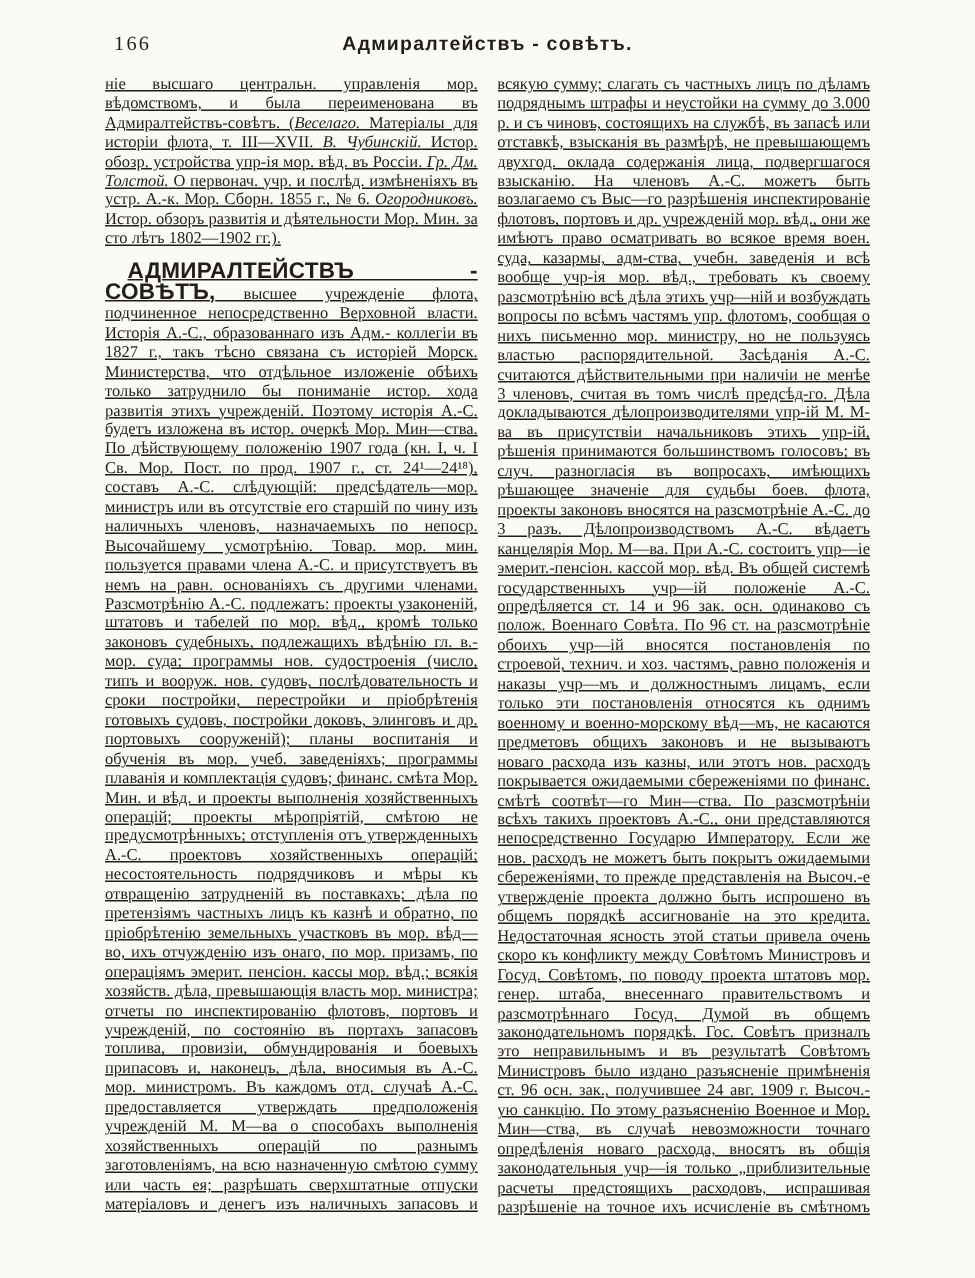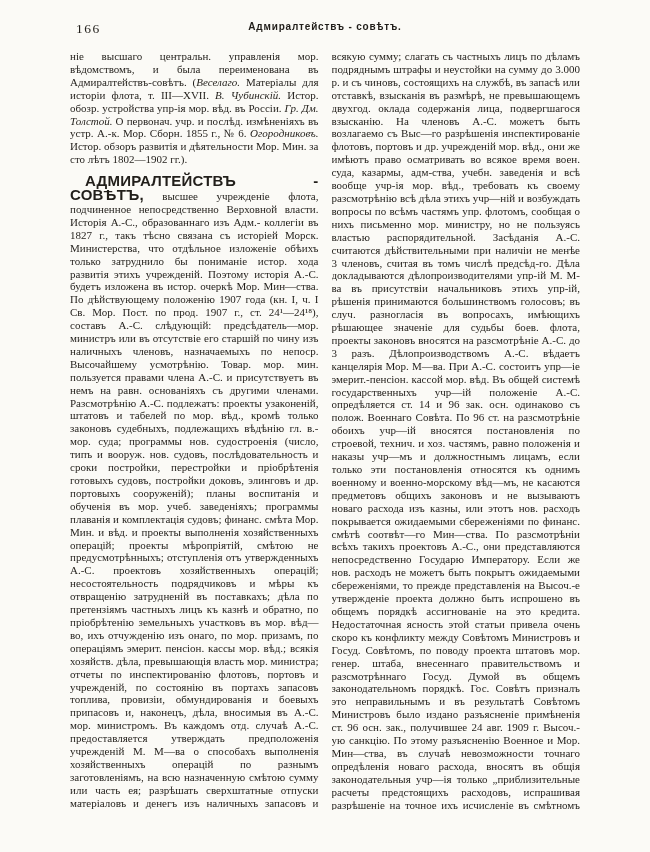--- a/index.html
+++ b/index.html
@@ -17,29 +17,29 @@
     position: relative;
   }
   .header { position: relative; height: 17px; margin-bottom: 12px; }
   .pagenum {
     position: absolute; left: 6px; top: 0;
     font-size: 13.5px; letter-spacing: 1.5px;
   }
   .runtitle {
     display: block; text-align: center;
     font-family: "Liberation Sans", sans-serif;
-    font-weight: bold; font-size: 10px; letter-spacing: 0.8px;
+    font-weight: bold; font-size: 13px; letter-spacing: 0.8px;
   }
   .cols { display: flex; gap: 13px; }
   .col {
     width: 248.5px; height: 760px; overflow: hidden;
     text-align: justify;
     font-size: 11px; line-height: 12.9px;
   }
-  .para { margin: 0; }
+  .para { margin: 0; text-decoration: underline; }
   p.article { margin-top: 9px; text-indent: 15px; }
   .head {
     font-family: "Liberation Sans", sans-serif;
     font-weight: bold; font-size: 15px; letter-spacing: 0.2px;
   }
   .it { font-style: italic; }
 </style>
 </head>
 <body>
 

